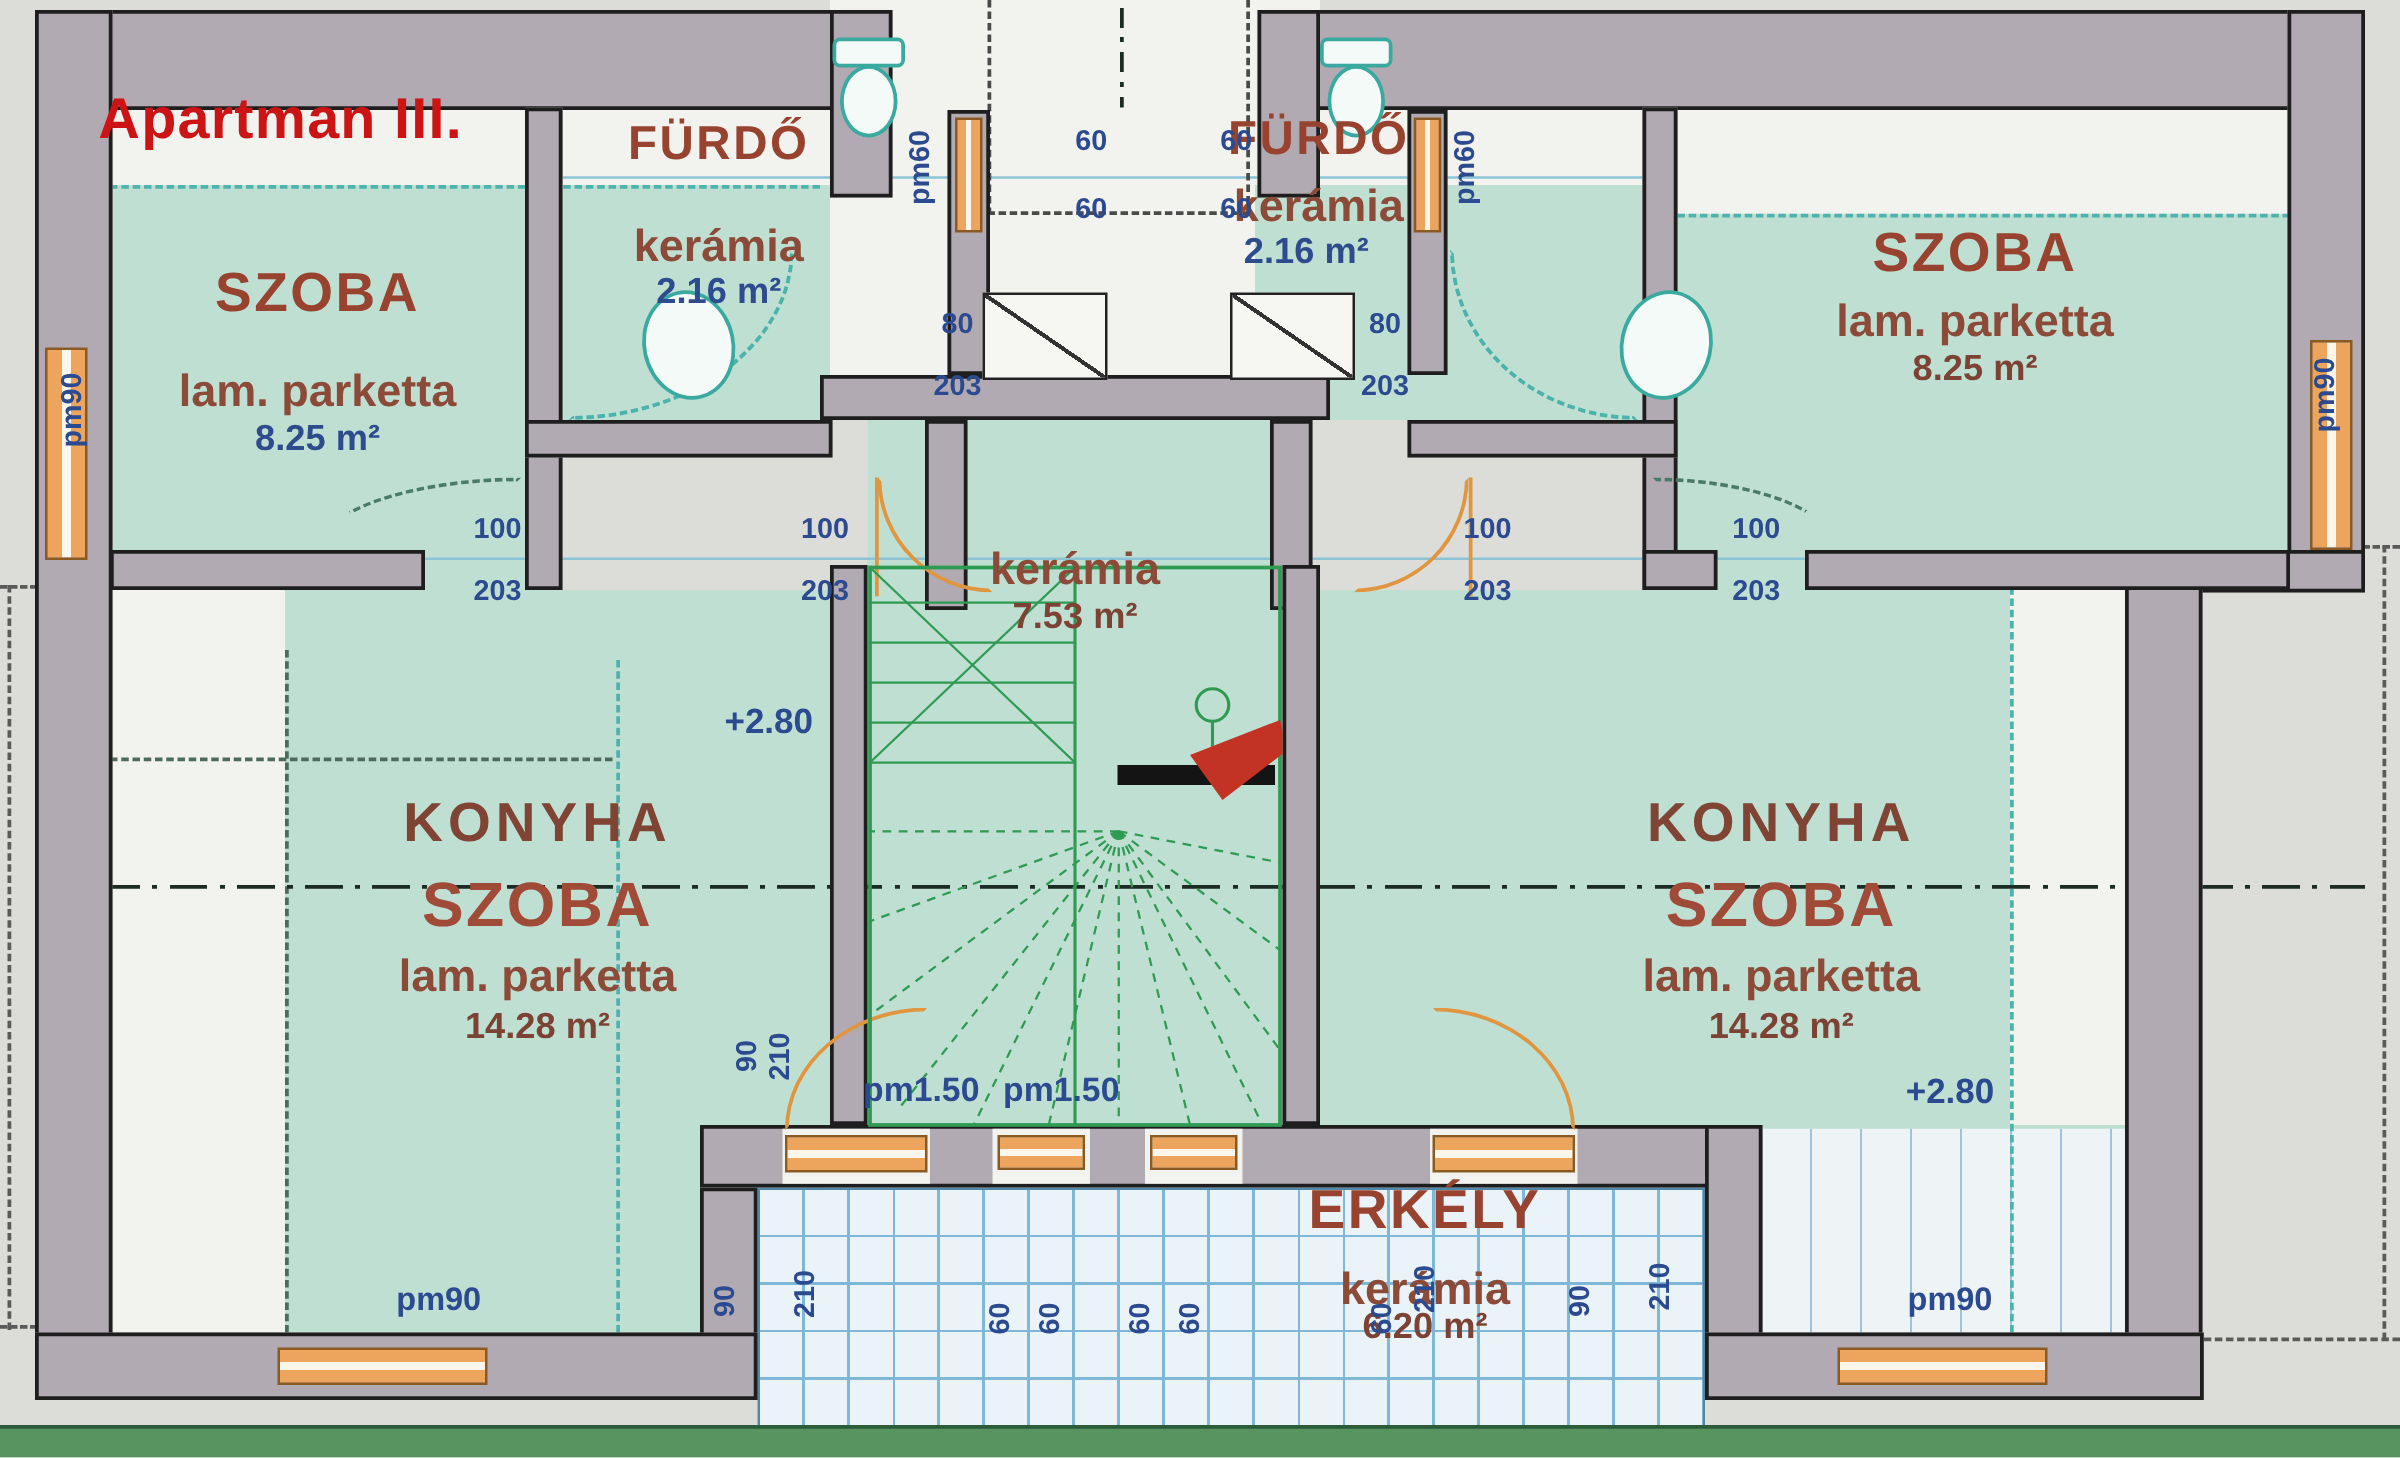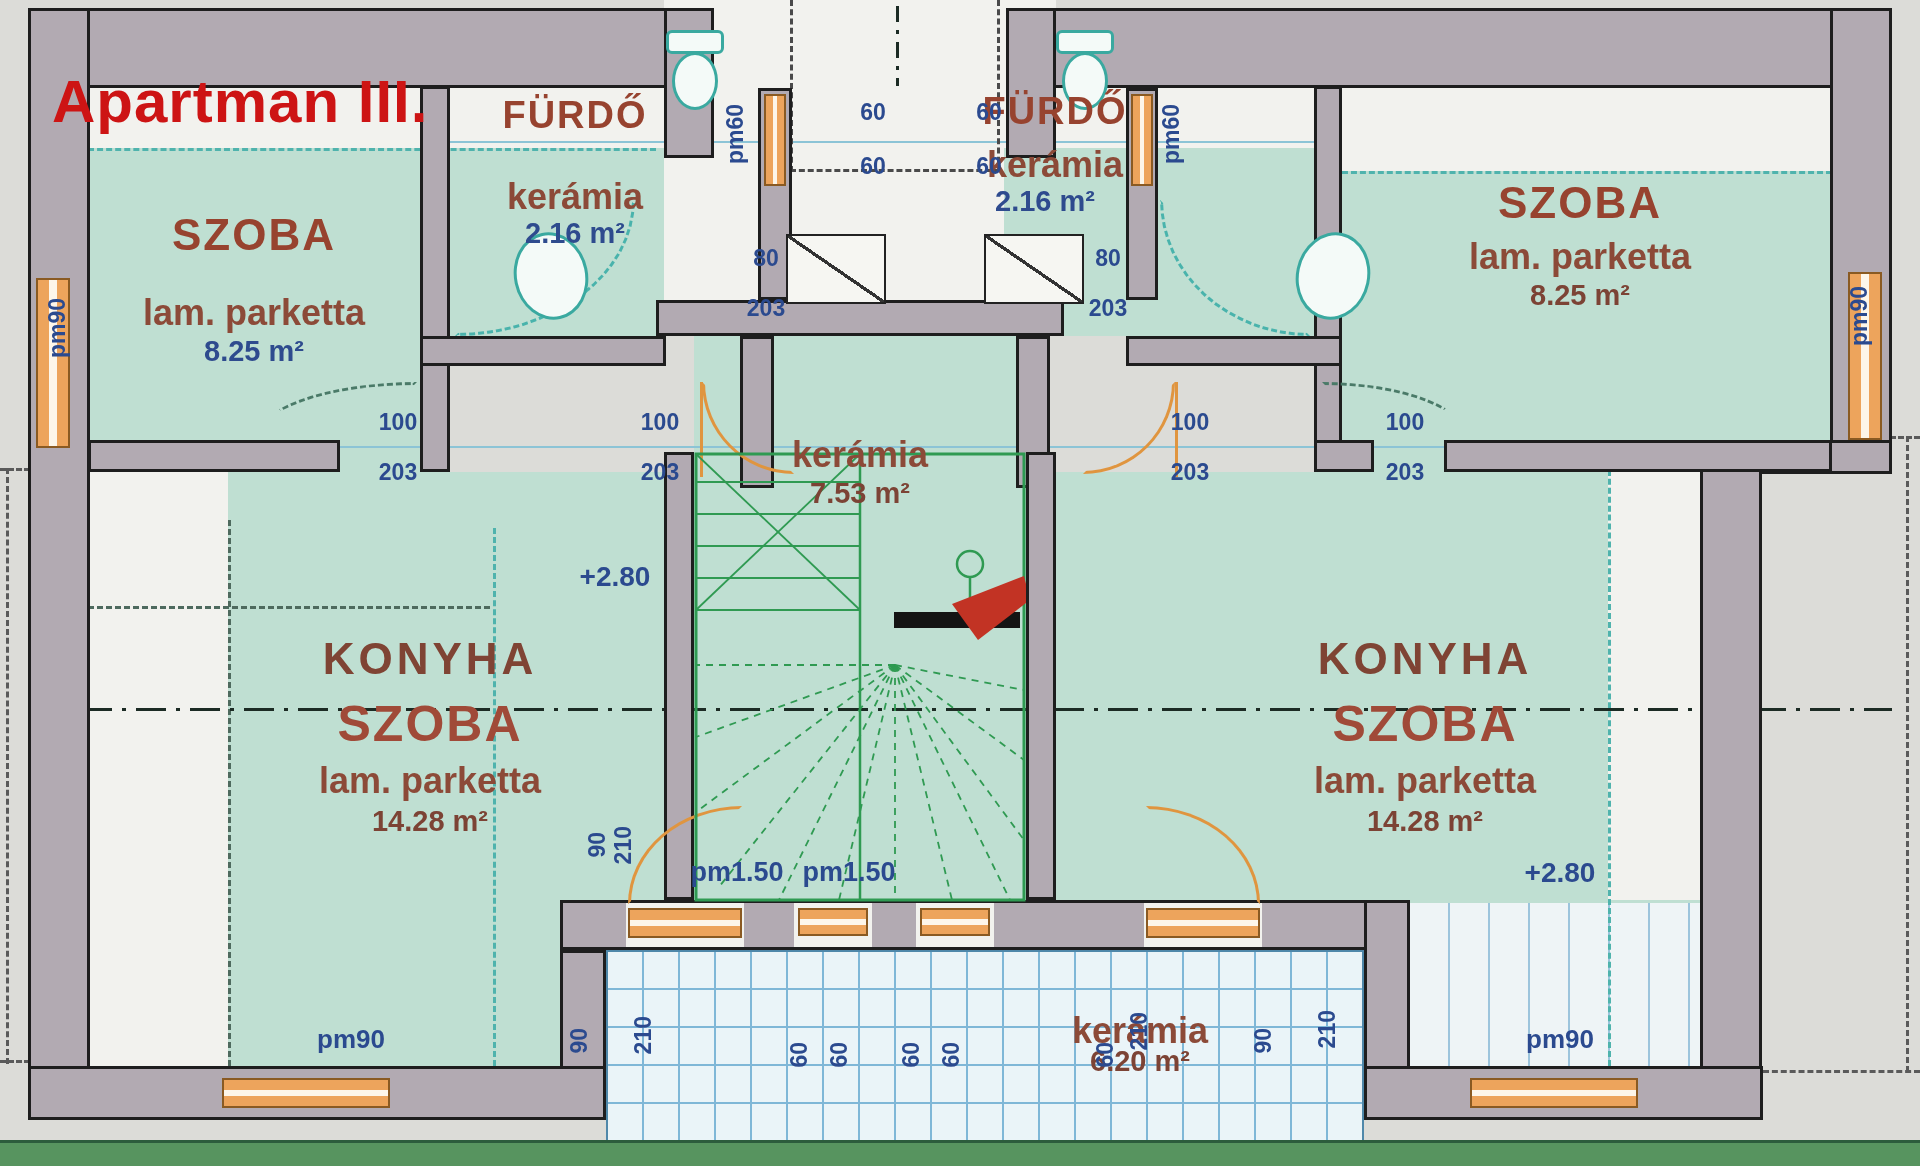--- a/index.html
+++ b/index.html
@@ -4,21 +4,21 @@
 <style>
   html,body{margin:0;padding:0;background:#d9d9d5;}
   #plan{position:relative;width:1920px;height:1166px;background:#dcdcd8;overflow:hidden;
         font-family:"Liberation Sans","DejaVu Sans",sans-serif;}
   .abs{position:absolute;box-sizing:border-box;}
   .wall{position:absolute;box-sizing:border-box;background:#b2aab2;border:3px solid #1e1e1e;}
   .floor{position:absolute;box-sizing:border-box;}
   .mint{background:#bfdfd2;}
   .white{background:#f2f2ee;}
   .t{position:absolute;font-weight:bold;white-space:nowrap;text-align:center;line-height:1.05;}
-  .title{font-size:60px;color:#cd1414;letter-spacing:1px;}
+  .title{font-size:46px;color:#cd1414;letter-spacing:1px;}
   .rname{font-size:44px;color:#97432f;letter-spacing:2px;}
   .rfloor{font-size:36px;color:#8c4a38;}
   .rarea{font-size:29px;color:#7c4335;}
   .navy{color:#2e4b8e !important;}
   .dim{font-size:23px;color:#2b4a8f;}
   .vdim{position:absolute;font-weight:bold;color:#2b4a8f;font-size:23px;
         writing-mode:vertical-rl;transform:rotate(180deg);white-space:nowrap;}
   .ow{position:absolute;box-sizing:border-box;border:2px solid #8a5a22;
       background:linear-gradient(to bottom,#eda45c 38%,#fdf6ea 38%,#fdf6ea 62%,#eda45c 62%);}
   .owv{position:absolute;box-sizing:border-box;border:2px solid #8a5a22;
@@ -216,20 +216,21 @@
   <div class="t rname" style="left:150px;top:636px;width:560px;letter-spacing:4px;color:#7f4434;">KONYHA</div>
   <div class="t rname" style="left:150px;top:698px;width:560px;font-size:50px;color:#a04a38;">SZOBA</div>
   <div class="t rfloor" style="left:150px;top:762px;width:560px;">lam. parketta</div>
   <div class="t rarea" style="left:150px;top:806px;width:560px;">14.28 m²</div>
 
   <div class="t rname" style="left:1110px;top:636px;width:630px;letter-spacing:4px;color:#7f4434;">KONYHA</div>
   <div class="t rname" style="left:1110px;top:698px;width:630px;font-size:50px;color:#a04a38;">SZOBA</div>
   <div class="t rfloor" style="left:1110px;top:762px;width:630px;">lam. parketta</div>
   <div class="t rarea" style="left:1110px;top:806px;width:630px;">14.28 m²</div>
 
+  <div class="t rname" style="left:1010px;top:945px;width:260px;">ERKÉLY</div>
   <div class="t rfloor" style="left:1010px;top:1012px;width:260px;">kerámia</div>
   <div class="t rarea" style="left:1010px;top:1046px;width:260px;">6.20 m²</div>
 
   <div class="t dim" style="left:540px;top:562px;width:150px;font-size:28px;">+2.80</div>
   <div class="t dim" style="left:1480px;top:858px;width:160px;font-size:28px;">+2.80</div>
 
   <div class="t dim" style="left:848px;top:100px;width:50px;">60</div>
   <div class="t dim" style="left:964px;top:100px;width:50px;">60</div>
   <div class="t dim" style="left:848px;top:154px;width:50px;">60</div>
   <div class="t dim" style="left:964px;top:154px;width:50px;">60</div>

